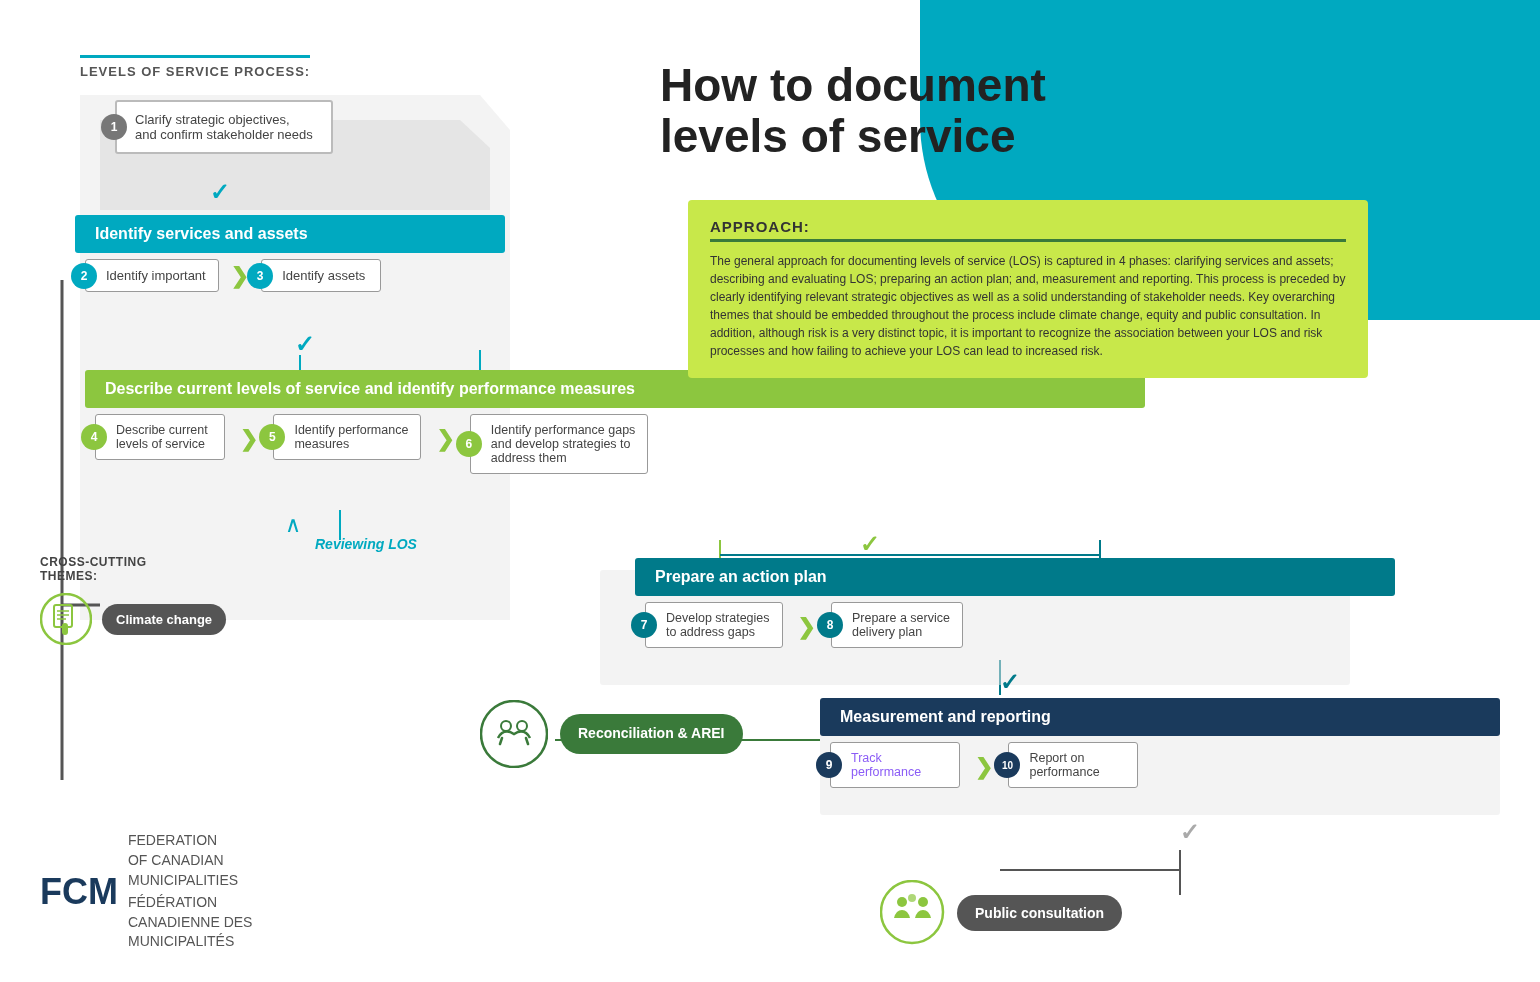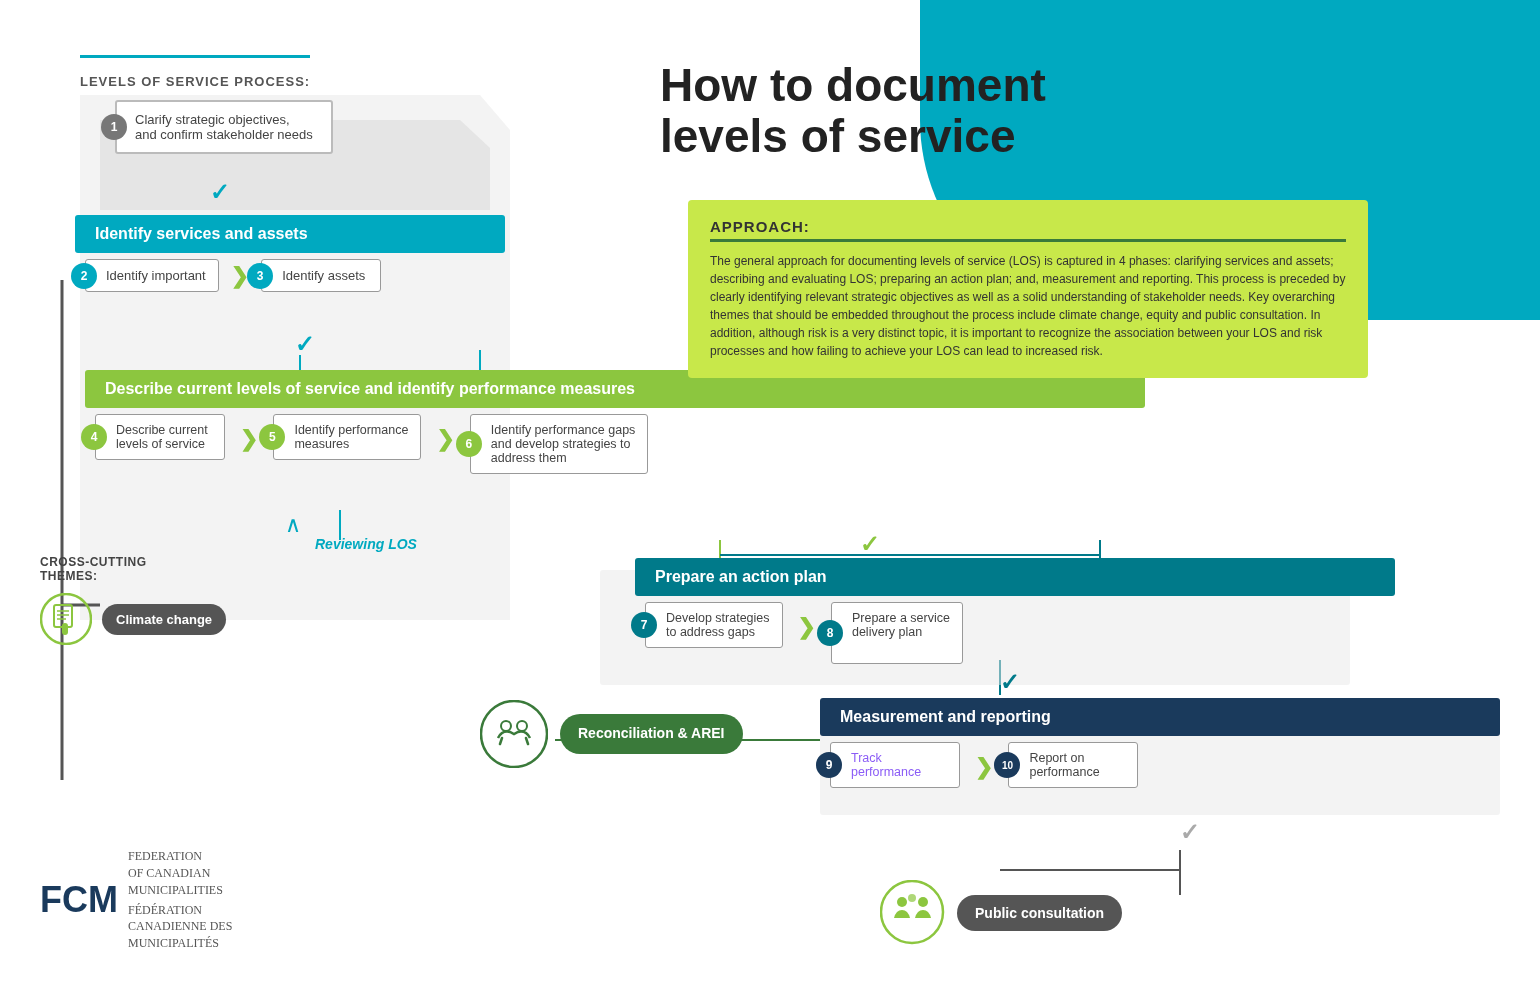--- a/index.html
+++ b/index.html
@@ -32,21 +32,21 @@
       padding: 30px 40px;
     }
 
     
     .los-label {
       font-size: 13px;
       font-weight: bold;
       color: #555;
       letter-spacing: 1px;
       border-top: 3px solid #00a9c0;
-      padding-top: 16px;
+      padding-top: 6px;
       margin-bottom: 18px;
       display: inline-block;
     }
 
     
     .phase-bar {
       padding: 10px 20px;
       color: #fff;
       font-weight: bold;
       font-size: 16px;
@@ -103,24 +103,23 @@
       gap: 10px;
     }
 
     .fcm-letters {
       font-size: 36px;
       font-weight: 900;
       color: #1a3a5c;
     }
 
     .fcm-text-block {
-      font-size: 12px;
+      font-size: 14px;
       color: #555;
       line-height: 1.4;
-      font-family: Liberation Serif, serif;
     }
 
     .small-step-circle {
       position: absolute;
       left: -14px;
       top: 50%;
       transform: translateY(-50%);
       width: 26px;
       height: 26px;
       border-radius: 50%;
@@ -310,21 +309,21 @@
         <div style="border:1.5px solid #999; border-radius:3px; padding:8px 12px 8px 20px; font-size:12.5px; color:#444; background:#fff; min-width:130px;">
           <span>Develop strategies<br>to address gaps</span>
         </div>
         <div class="small-step-circle" style="background:#007a8a;">
           <span>7</span>
         </div>
       </div>
       <div style="color:#8cc63f; font-size:22px; font-weight:bold; margin-top:12px;">❯</div>
 
       <div style="position:relative;">
-        <div style="border:1.5px solid #999; border-radius:3px; padding:8px 12px 24px 20px; font-size:12.5px; color:#444; background:#fff; min-width:130px;">
+        <div style="border:1.5px solid #999; border-radius:3px; padding:8px 12px 8px 20px; font-size:12.5px; color:#444; background:#fff; min-width:130px;">
           <span>Prepare a service<br>delivery plan</span>
         </div>
         <div class="small-step-circle" style="background:#007a8a;">
           <span>8</span>
         </div>
       </div>
     </div>
   </div>
 
   <div style="position:absolute; left:1000px; top:668px; z-index:2; color:#007a8a; font-size:24px; font-weight:bold;">✓</div>

